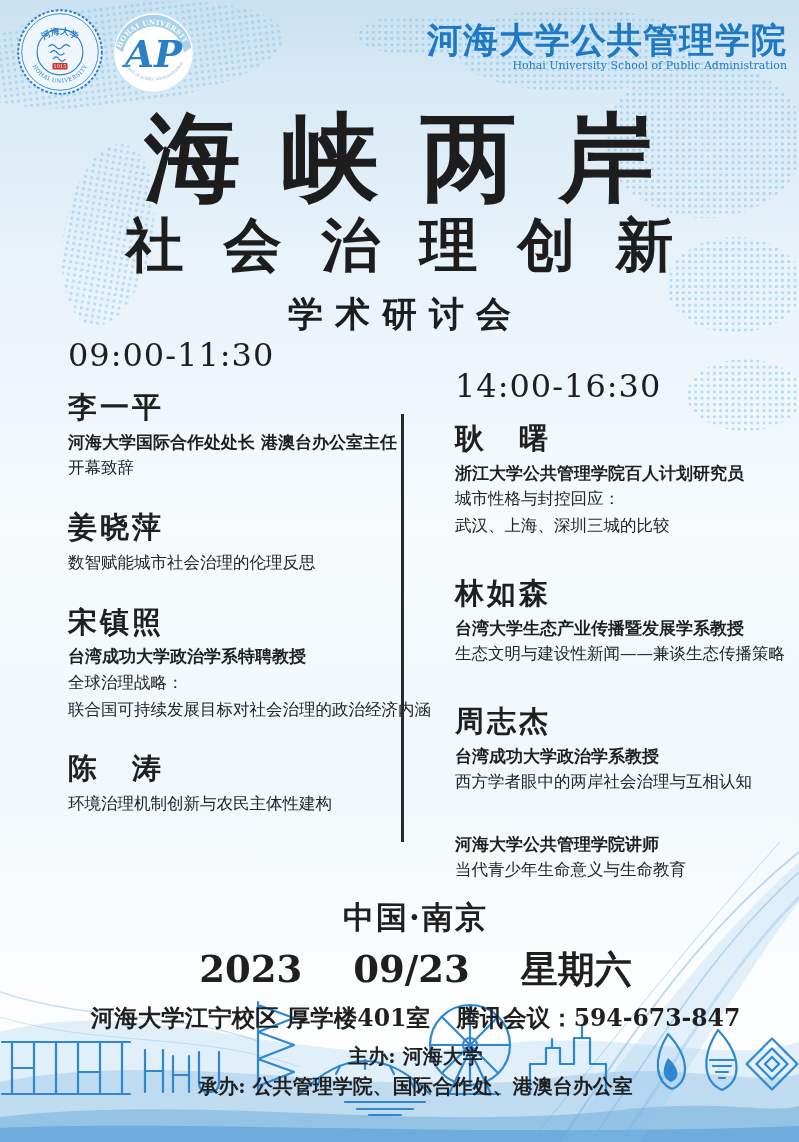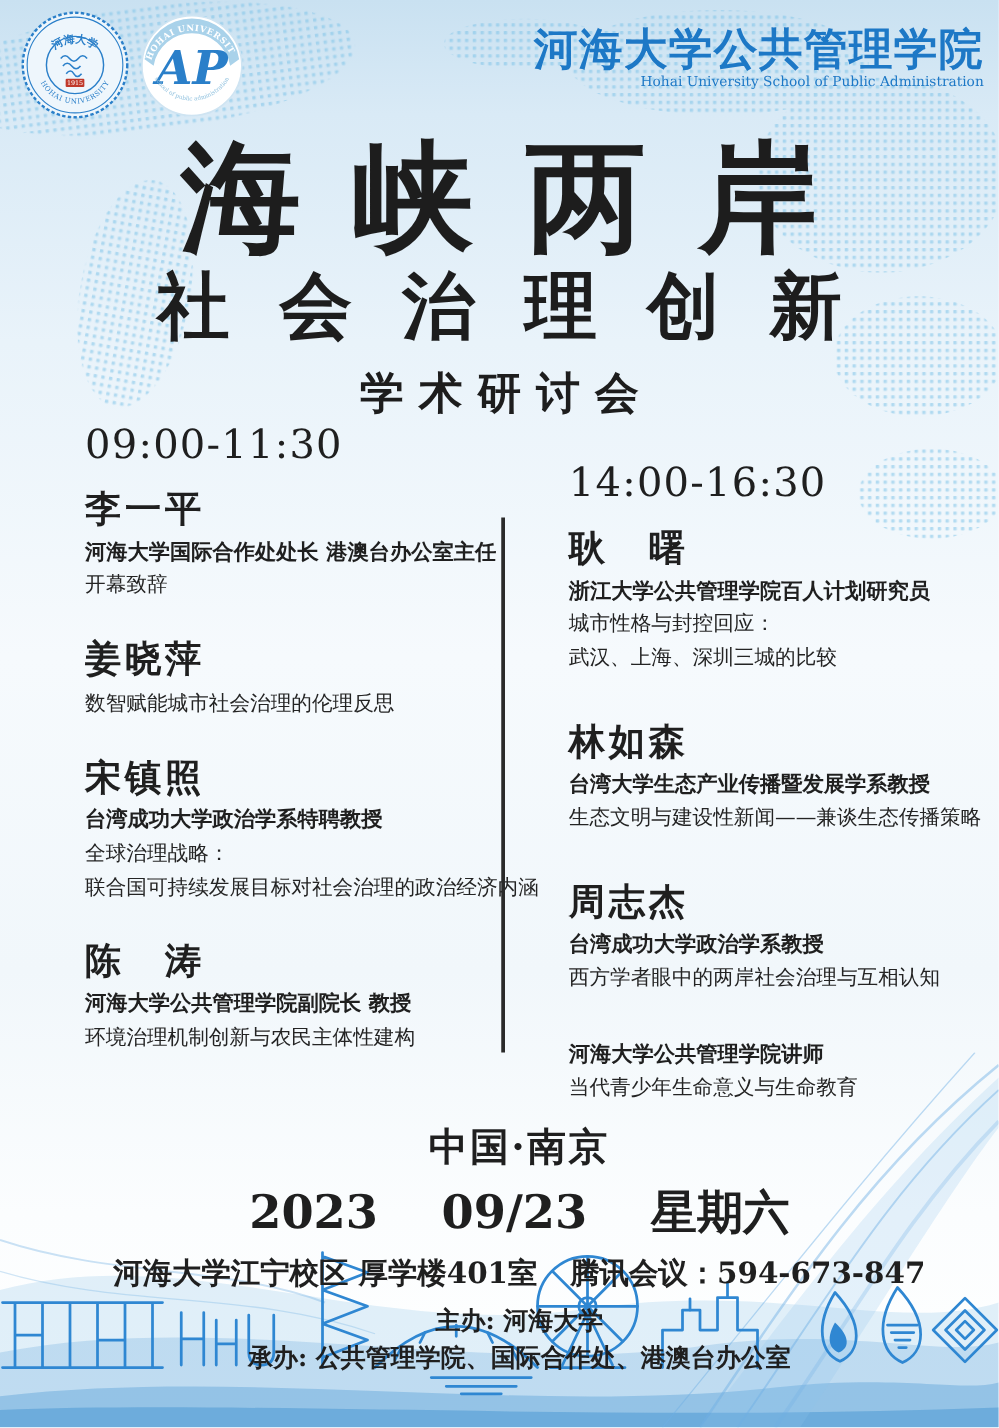--- a/index.html
+++ b/index.html
@@ -145,21 +145,20 @@
       <div class="speaker-name">宋镇照</div>
       <div class="speaker-aff">台湾成功大学政治学系特聘教授</div>
       <div class="speaker-topics">
             <div class="speaker-topic">全球治理战略：</div>
             <div class="speaker-topic">联合国可持续发展目标对社会治理的政治经济内涵</div>
           </div>
     </div>
 
     <div class="speaker">
       <div class="speaker-name">陈　涛</div>
-      <div class="speaker-aff">河海大学公共管理学院副院长 教授</div>
       <div class="speaker-topics">
             <div class="speaker-topic">环境治理机制创新与农民主体性建构</div>
           </div>
     </div>
   </div>
   </div>
   <div class="divider"></div>
   <div class="col col-right">
     <div class="session-time">14:00-16:30</div>
     <div class="speaker-list">

